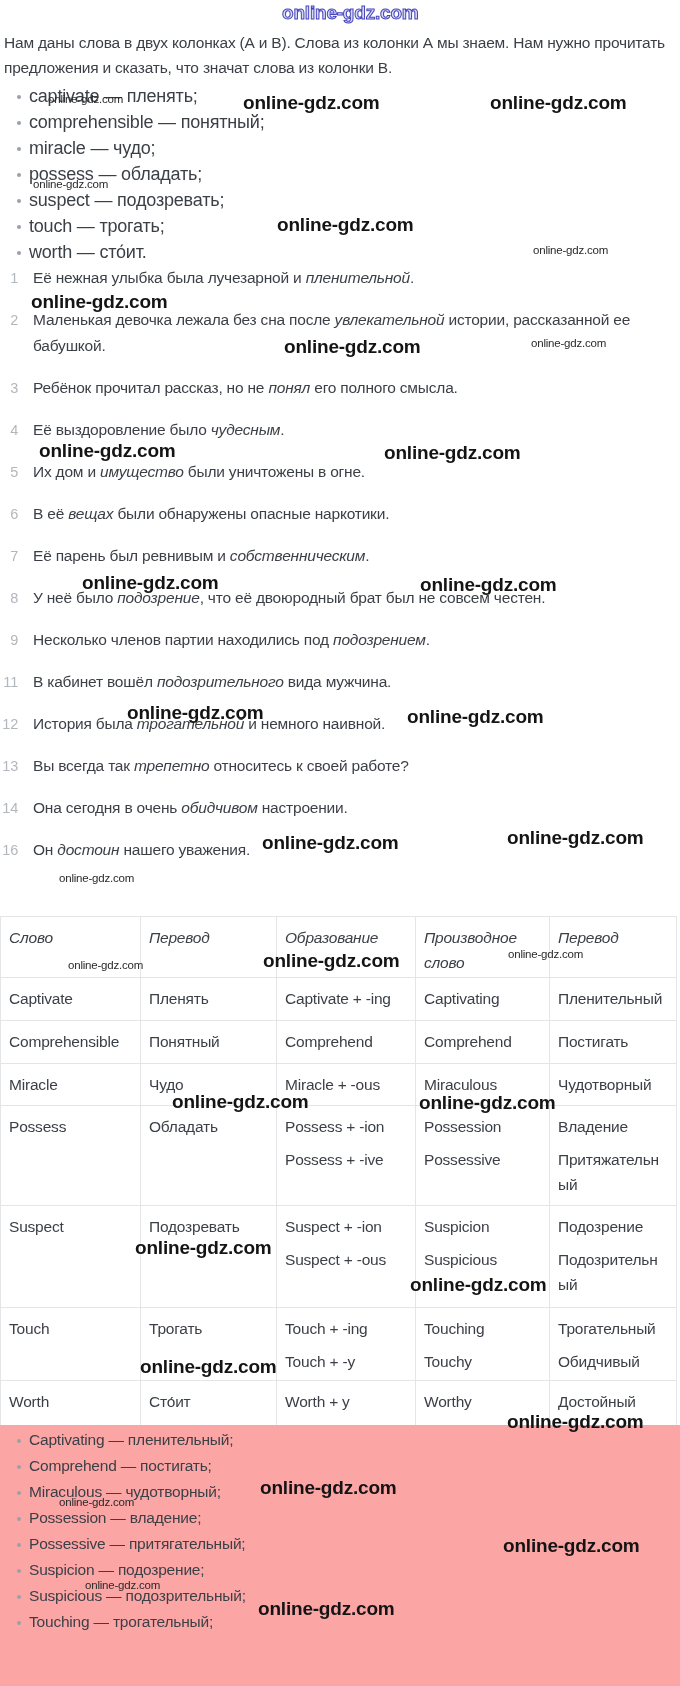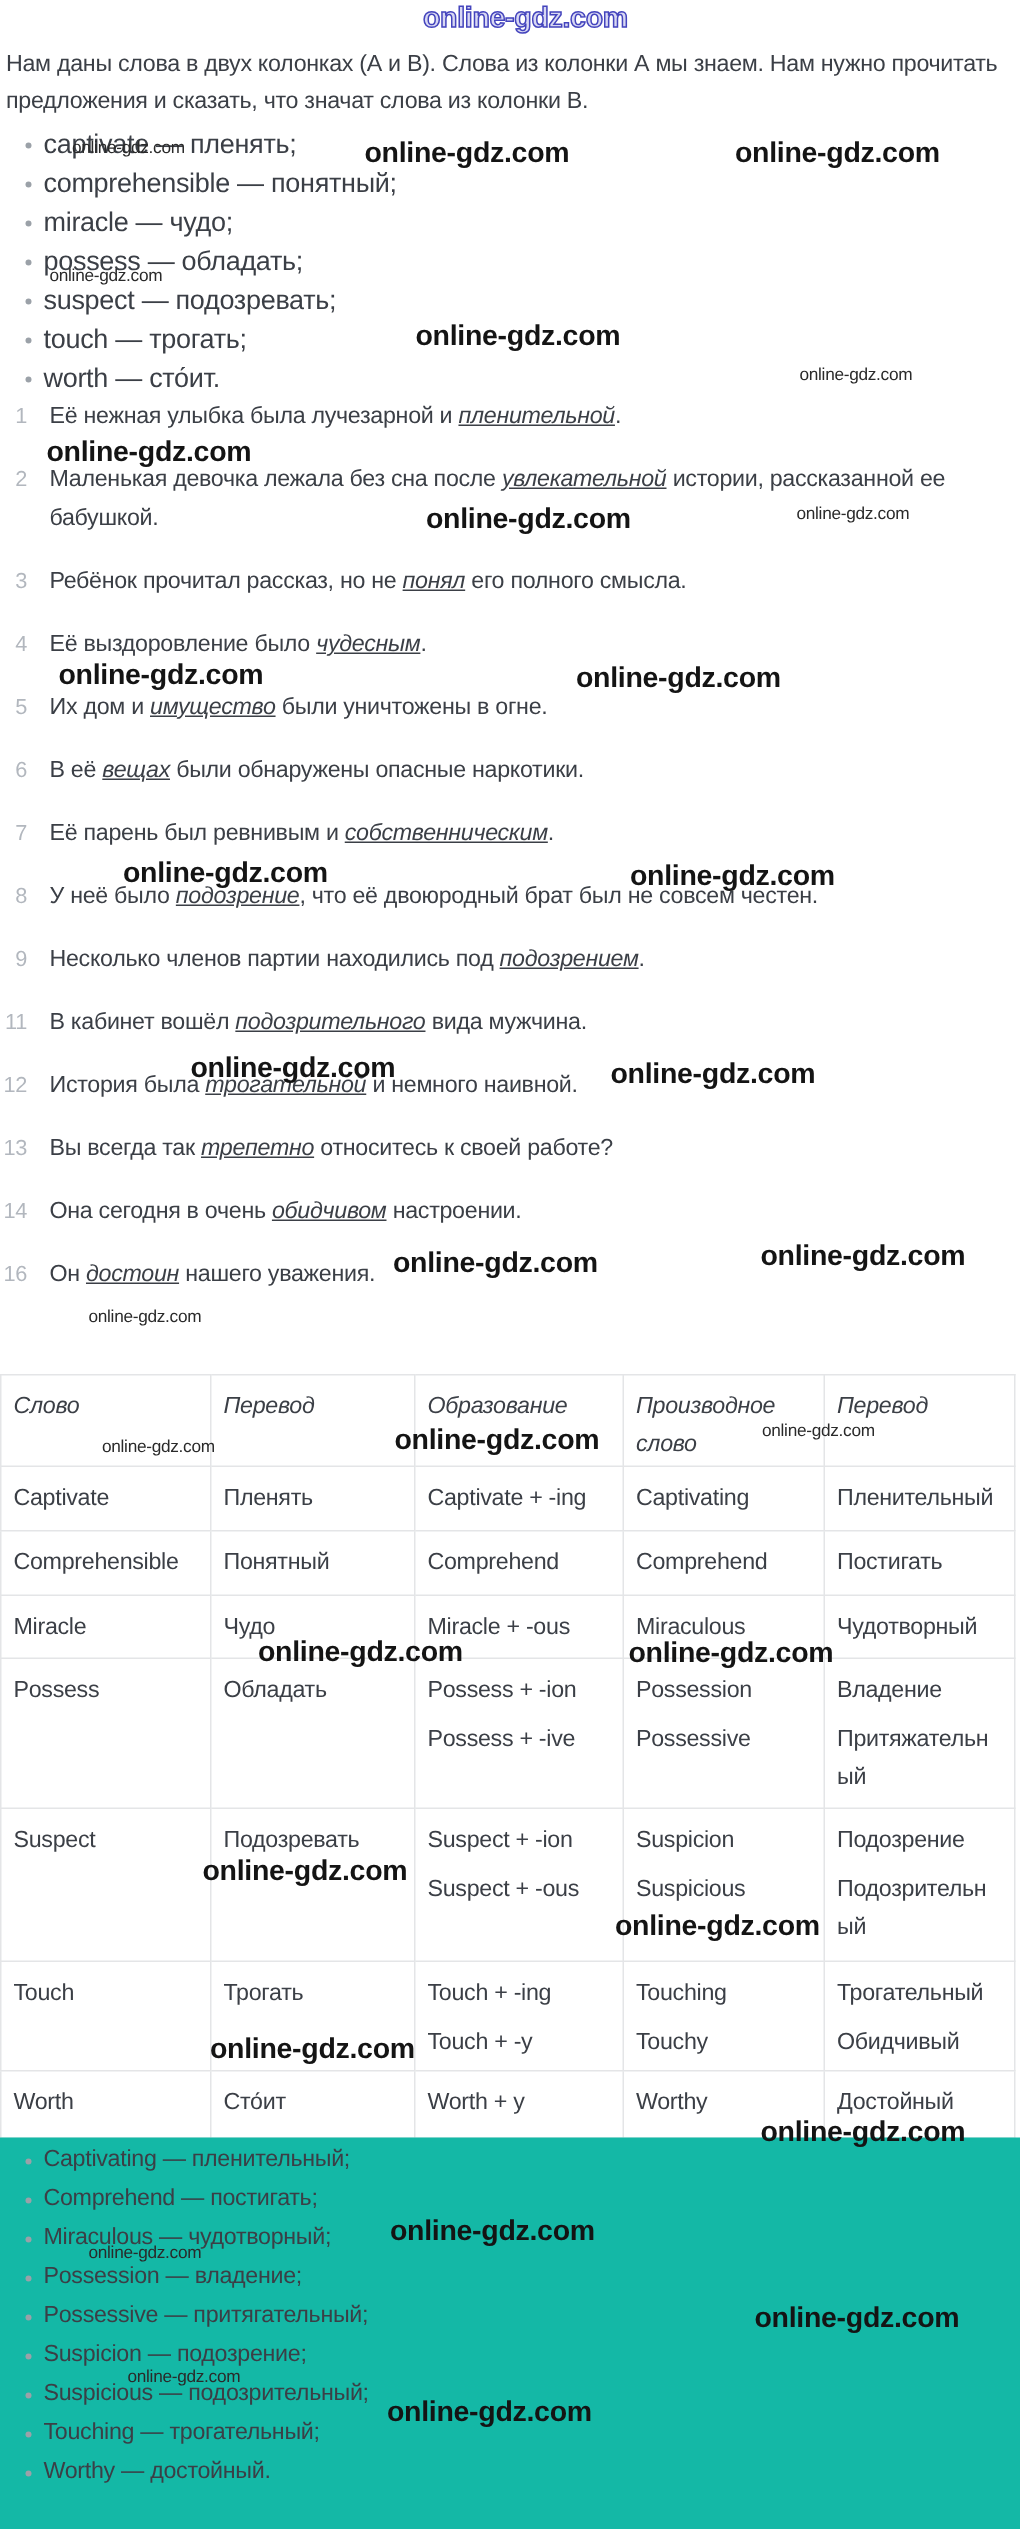--- a/index.html
+++ b/index.html
@@ -36,21 +36,21 @@
   .sentences { list-style:none; }
   .sentences li {
     display:flex; align-items:flex-start;
     margin-bottom:16px; font-size:15.5px; line-height:26px;
   }
   .num {
     flex:none; width:18px; text-align:right;
     margin-right:15px; font-size:14.5px; color:#b2b7be;
   }
   .stext { flex:1 1 auto; padding-right:6px; }
-  .stext i { font-style:italic;text-decoration:underline; }
+  .stext i { font-style:italic; }
   
   .ptable {
     position:absolute; left:0; top:916px;
     width:676px; border-collapse:collapse; table-layout:fixed;
     font-size:15.5px;
   }
   .ptable col:nth-child(1){width:140px;}
   .ptable col:nth-child(2){width:136px;}
   .ptable col:nth-child(3){width:139px;}
   .ptable col:nth-child(4){width:134px;}
@@ -68,21 +68,21 @@
   .ptable tbody tr:nth-child(3) td { height:42px; }
   .ptable tbody tr:nth-child(4) td { height:100px; }
   .ptable tbody tr:nth-child(5) td { height:102px; }
   .ptable tbody tr:nth-child(6) td { height:73px; }
   .ptable tbody tr:nth-child(7) td { height:45px; }
   .cv + .cv { margin-top:8px; }
   
   .answer-box {
     position:absolute; left:0; top:1425px;
     width:680px; height:261px;
-    background:#14b8a6;
+    background:#fca5a5;
     padding-top:2px;
   }
   .answer-list { list-style:none; }
   .answer-list li {
     display:flex; align-items:center;
     height:26px; font-size:15.5px;
   }
   
   .wm {
     position:absolute; white-space:nowrap;
@@ -367,24 +367,20 @@
           <span class="dot"></span>
           <span>Suspicion — подозрение;</span>
         </li>
         <li>
           <span class="dot"></span>
           <span>Suspicious — подозрительный;</span>
         </li>
         <li>
           <span class="dot"></span>
           <span>Touching — трогательный;</span>
-        </li>
-        <li>
-          <span class="dot"></span>
-          <span>Worthy — достойный.</span>
         </li>
       </ul>
   </div>
 
   <div>
       <span class="wm wm-logo" style="left: 282px; top: 2px;">online-gdz.com</span>
       <span class="wm wm-small" style="left: 48px; top: 93px;">online-gdz.com</span>
       <span class="wm wm-large" style="left: 243px; top: 92px;">online-gdz.com</span>
       <span class="wm wm-large" style="left: 490px; top: 92px;">online-gdz.com</span>
       <span class="wm wm-small" style="left: 33px; top: 178px;">online-gdz.com</span>

